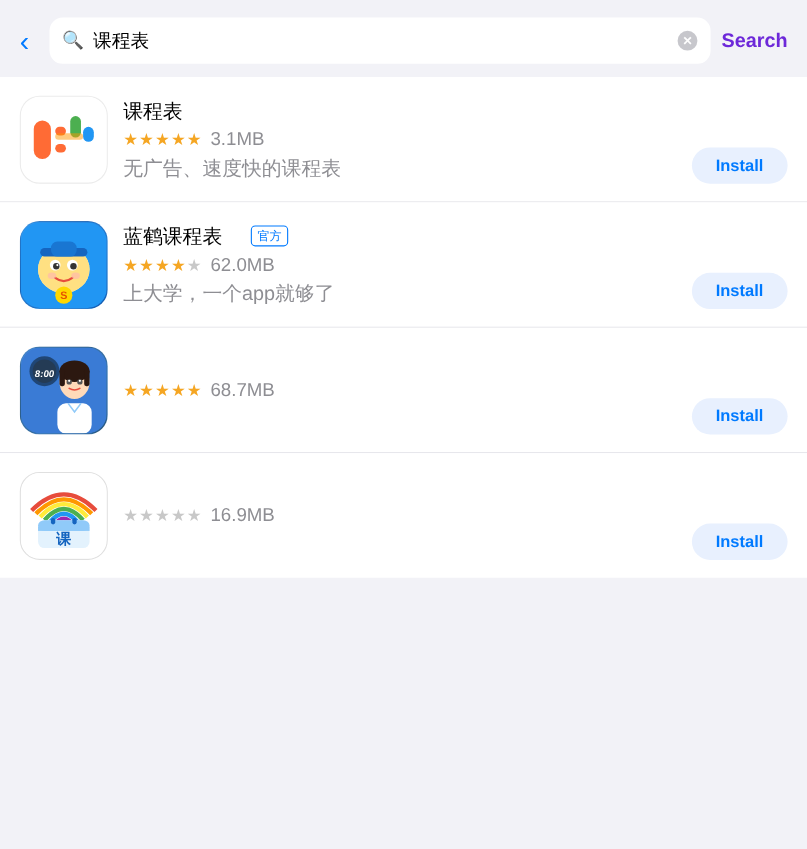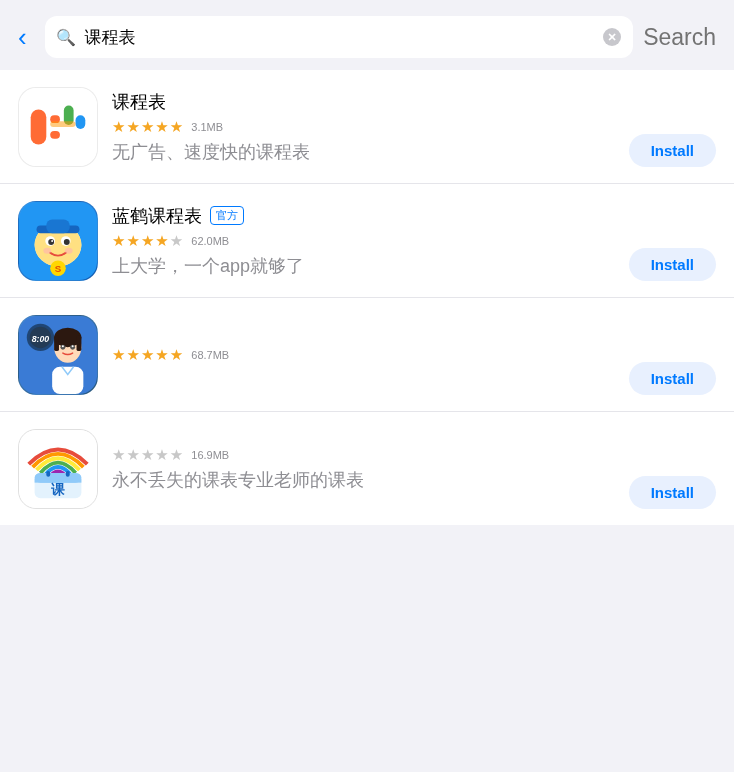--- a/index.html
+++ b/index.html
@@ -52,23 +52,23 @@
       border-radius: 50%;
       display: flex;
       align-items: center;
       justify-content: center;
       cursor: pointer;
       color: #fff;
       font-size: 11px;
       font-weight: bold;
     }
     .search-btn {
-      color: #737373;
-      font-size: 23px;
-      font-weight: 400;
+      color: #6d28d9;
+      font-size: 18px;
+      font-weight: 700;
       cursor: pointer;
       white-space: nowrap;
     }
 
     
     .app-list {
       background: #fff;
       margin: 0;
     }
 
@@ -142,20 +142,21 @@
       color: #000;
     }
     .official-badge {
       border: 1.5px solid #007aff;
       color: #007aff;
       font-size: 11px;
       border-radius: 4px;
       padding: 1px 5px;
       font-weight: 500;
       white-space: nowrap;
+      margin-left: 18px;
     }
 
     .rating-row {
       display: flex;
       align-items: center;
       gap: 8px;
     }
     .stars {
       display: flex;
       gap: 1px;
@@ -168,21 +169,21 @@
       font-size: 15px;
       color: #f5a623;
       position: relative;
       display: inline-block;
     }
     .star-empty {
       font-size: 15px;
       color: #c8c8c8;
     }
     .file-size {
-      font-size: 11px;
+      font-size: 17px;
       color: #8e8e93;
     }
 
     .app-desc {
       font-size: 18px;
       color: #8e8e93;
     }
 
     .install-btn {
       background: #e8f0fe;
@@ -362,18 +363,17 @@
       <div class="rating-row">
         <div class="stars">
           <span class="star-empty">★</span>
           <span class="star-empty">★</span>
           <span class="star-empty">★</span>
           <span class="star-empty">★</span>
           <span class="star-empty">★</span>
         </div>
         <span class="file-size">16.9MB</span>
       </div>
-      <span class="app-desc">永不丢失的课表专业老师的课表</span>
     </div>
     <button class="install-btn">Install</button>
   </div>
 
 </div>
 
 </body></html>

